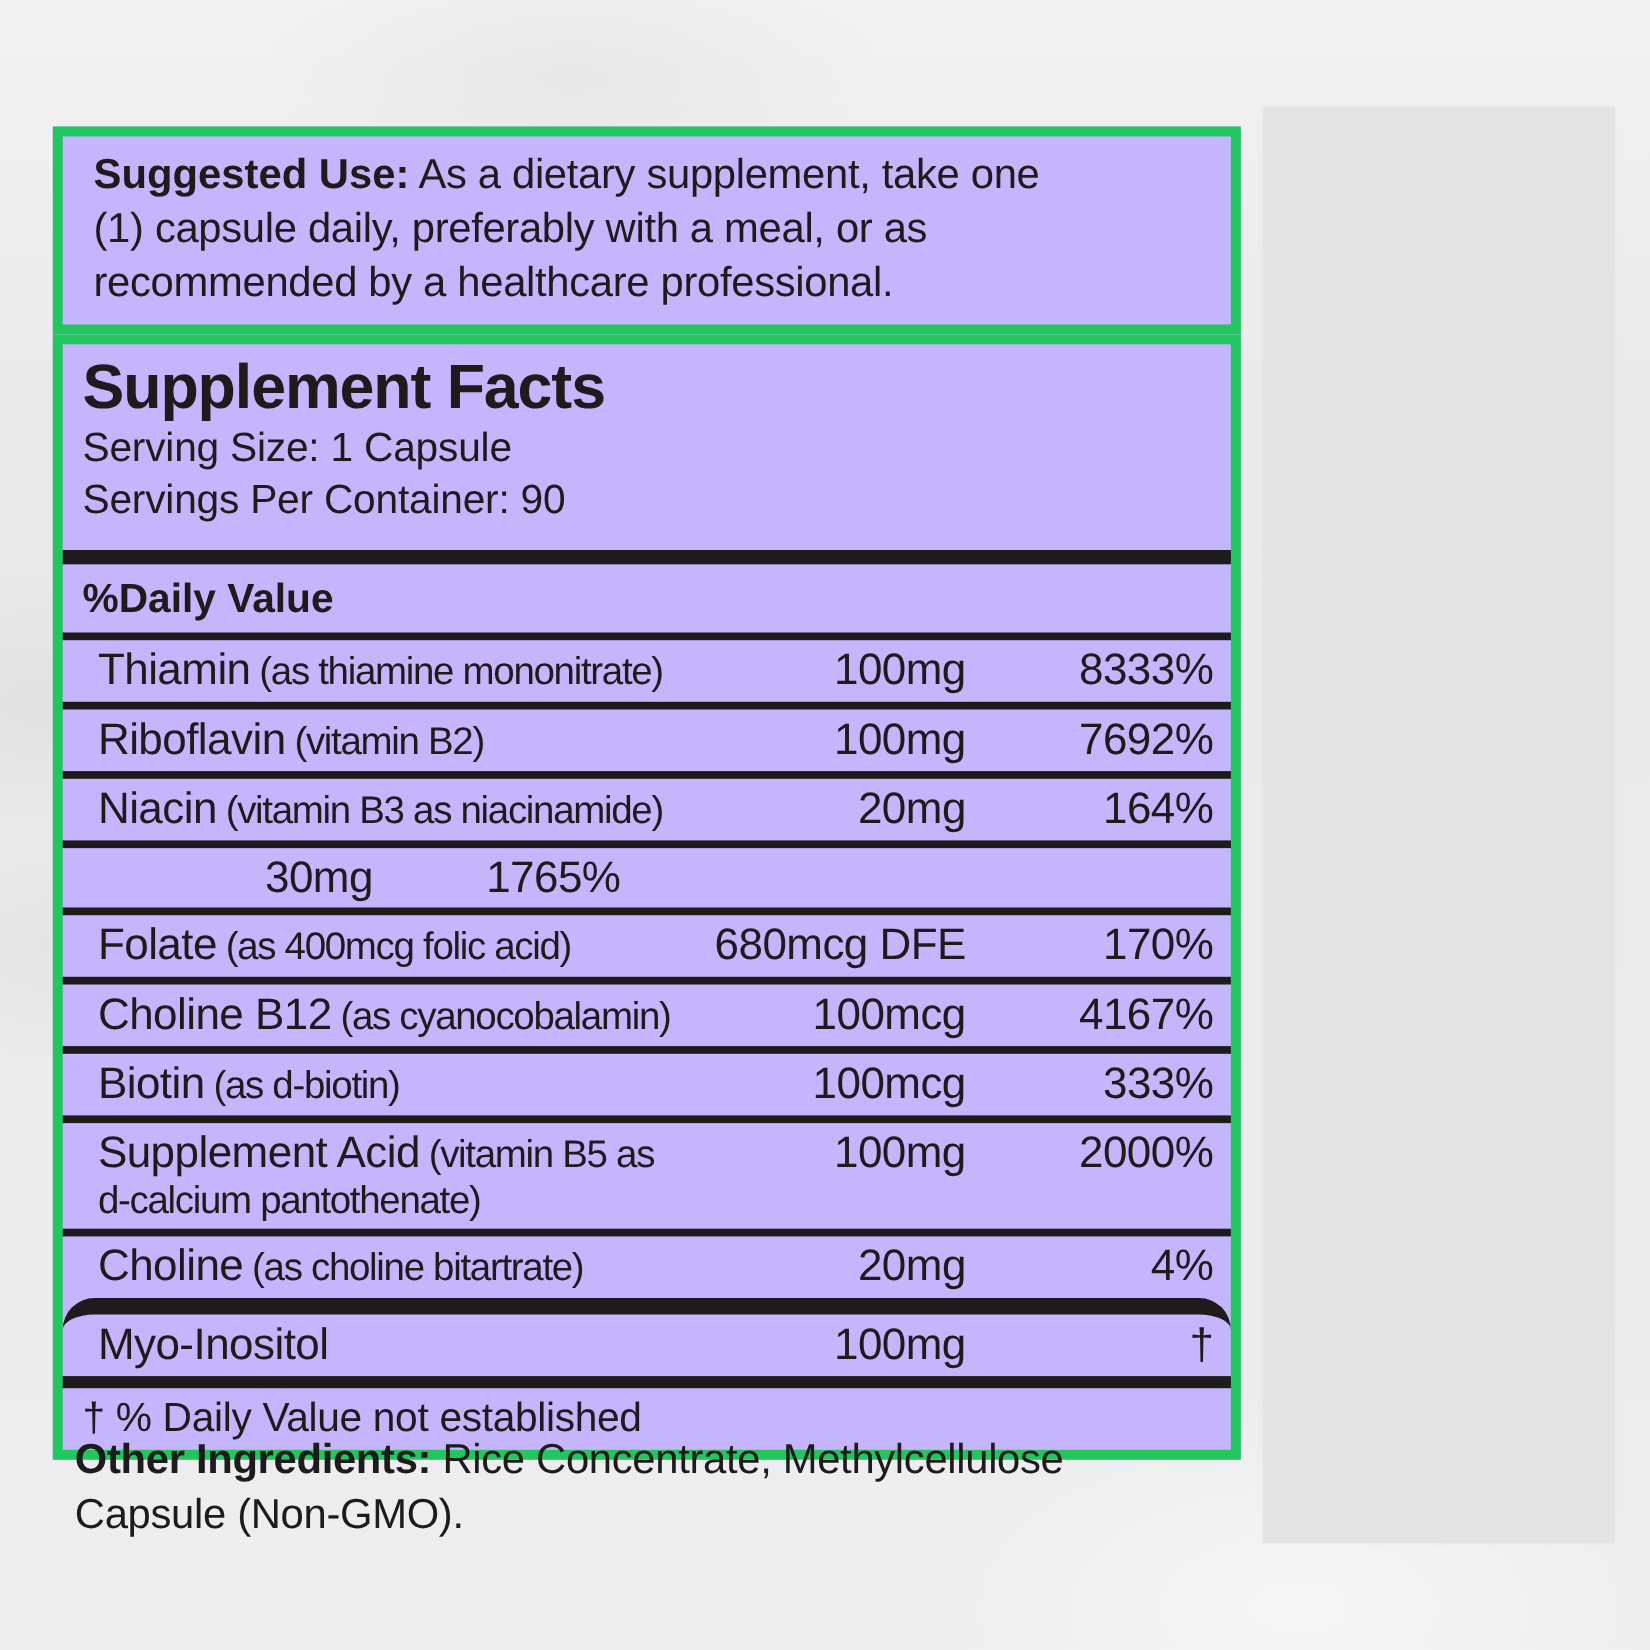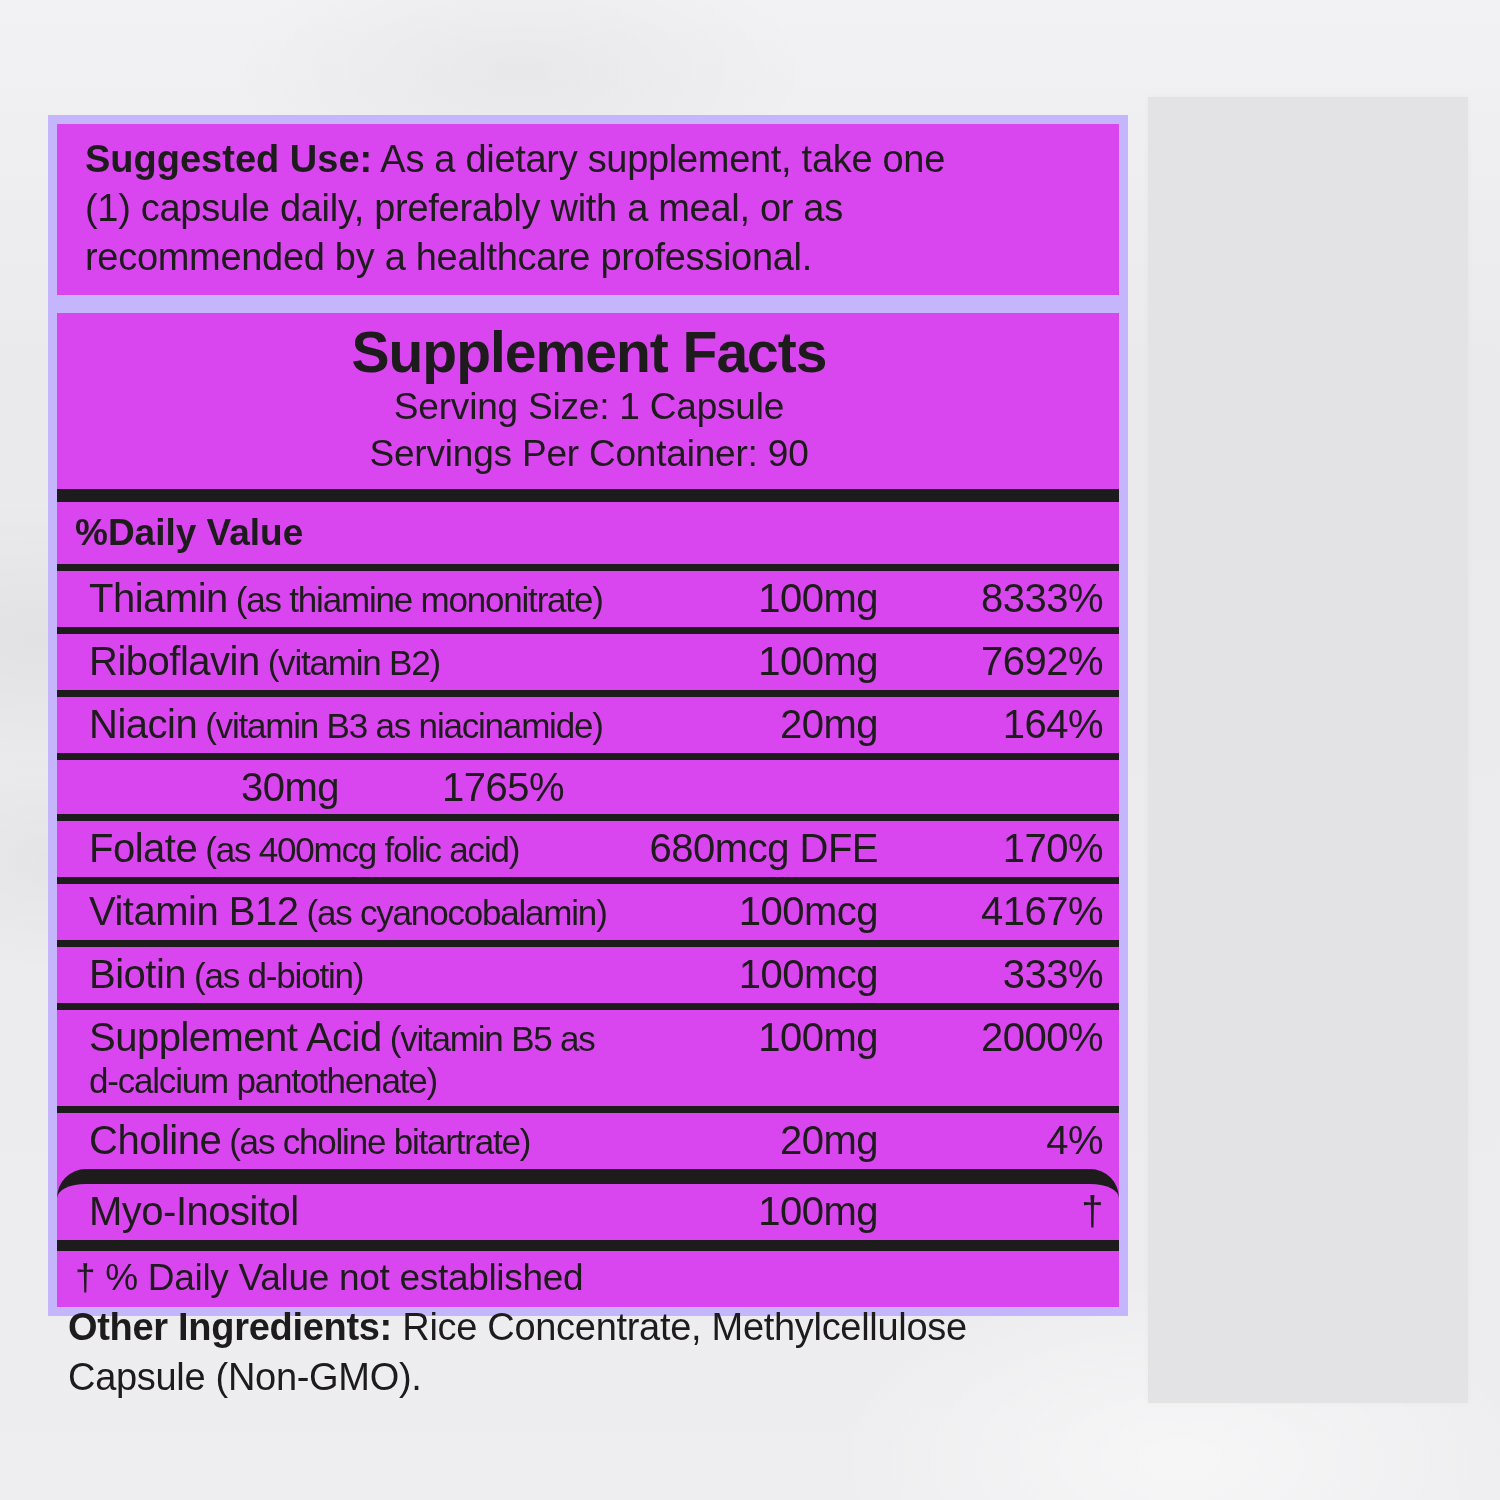--- a/index.html
+++ b/index.html
@@ -14,30 +14,30 @@
       radial-gradient(420px 180px at 520px 70px, rgba(0,0,0,0.035), transparent 70%),
       radial-gradient(380px 200px at 40px 640px, rgba(0,0,0,0.04), transparent 70%),
       radial-gradient(500px 260px at 1180px 1460px, rgba(255,255,255,0.5), transparent 70%),
       radial-gradient(300px 160px at 60px 860px, rgba(0,0,0,0.03), transparent 70%);
   }
   .bg-panel{
     position:absolute;left:1148px;top:97px;width:320px;height:1306px;
     background:#e3e3e5;box-shadow:0 0 6px rgba(0,0,0,0.03);
   }
 
-  .box{box-sizing:border-box;background:#d946ef;border:9px solid #c4b5fd;}
+  .box{box-sizing:border-box;background:#c4b5fd;border:9px solid #22c55e;}
 
   
   .suggested{position:absolute;left:48px;top:115px;width:1080px;padding:11px 26px 13px 28px;}
   .su-line{display:block;font-size:38px;line-height:49px;letter-spacing:-0.3px;}
   .su-line b{letter-spacing:0;}
 
   
   .facts-box{position:absolute;left:48px;top:304px;width:1080px;}
-  .facts-head{padding:8px 16px 12px 18px;text-align:center;}
+  .facts-head{padding:8px 16px 23px 18px;}
   .facts-title{font-size:57px;font-weight:bold;line-height:62px;letter-spacing:-1px;}
   .serving-line{font-size:37px;line-height:47px;letter-spacing:-0.2px;}
 
   .col-header{
     display:flex;justify-content:space-between;align-items:center;
     border-top:13px solid #1d1b1c;padding:10px 16px 10px 18px;
     font-weight:bold;font-size:37px;line-height:42px;
   }
 
   .row{
@@ -109,21 +109,21 @@
     <div class="cell-dv">1765%</div>
   </div>
 
   <div class="row">
     <div class="cell-name"><span class="nname">Folate</span><span class="ndetail">(as 400mcg folic acid)</span></div>
     <div class="cell-amt">680mcg DFE</div>
     <div class="cell-dv">170%</div>
   </div>
 
   <div class="row">
-    <div class="cell-name"><span class="nname">Vitamin B12</span><span class="ndetail">(as cyanocobalamin)</span></div>
+    <div class="cell-name"><span class="nname">Choline B12</span><span class="ndetail">(as cyanocobalamin)</span></div>
     <div class="cell-amt">100mcg</div>
     <div class="cell-dv">4167%</div>
   </div>
 
   <div class="row">
     <div class="cell-name"><span class="nname">Biotin</span><span class="ndetail">(as d-biotin)</span></div>
     <div class="cell-amt">100mcg</div>
     <div class="cell-dv">333%</div>
   </div>
 

